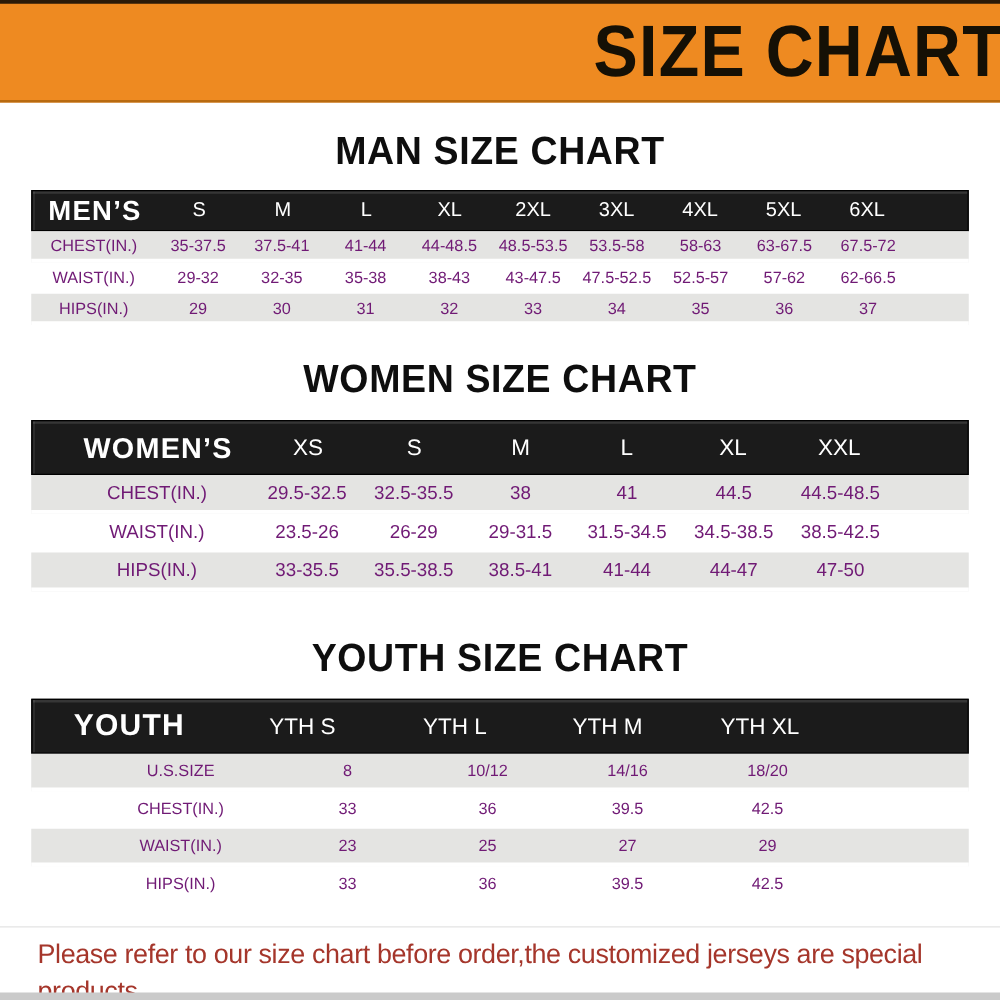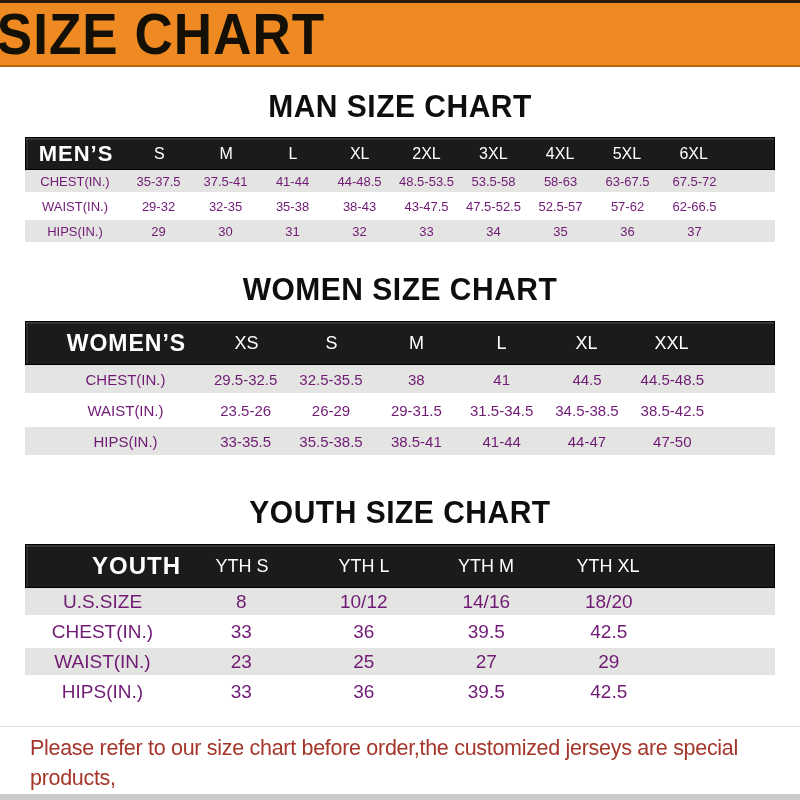--- a/index.html
+++ b/index.html
@@ -10,25 +10,25 @@
     --row-gray:#E4E4E2;
     --disclaimer:#A5362B;
   }
   *{margin:0;padding:0;box-sizing:border-box;}
   html,body{width:800px;height:800px;overflow:hidden;background:#FFFFFF;
     font-family:"Liberation Sans", sans-serif;}
   .page{position:relative;width:800px;height:800px;background:#FFFFFF;}
 
   
   .banner{
-    height:67px;
+    height:82px;
     background:var(--banner-bg);
     border-top:3px solid #2A1A08;
     border-bottom:2px solid #B86A10;
-    display:flex;align-items:center;justify-content:flex-start;
+    display:flex;align-items:center;justify-content:flex-end;
   }
   .banner h1{
     color:var(--banner-text);
     font-size:52px;
     font-weight:800;
     letter-spacing:1px;
     transform:scale(1.02,1.12);
     line-height:1;
     white-space:nowrap;
   }
@@ -77,22 +77,22 @@
   .women .label-cell{width:155px;}
   .women .thead{height:44px;font-size:18px;}
   .women .thead .thlabel{font-size:23px;}
   .women .drow{height:31px;font-size:15px;}
 
   
   .youth{margin-top:14px;}
   .youth .trow{padding-right:105px;}
   .youth .label-cell{width:155px;}
   .youth .thead{height:44px;font-size:18px;}
-  .youth .thead .thlabel{font-size:24px;text-align:right;}
-  .youth .drow{height:30px;font-size:19px;}
+  .youth .thead .thlabel{font-size:24px;}
+  .youth .drow{height:30px;font-size:13px;padding-left:42px;}
 
   
   .disclaimer{
     margin-top:18px;
     padding:6px 20px 0 30px;
     border-top:1px solid #E3E3E3;
     color:var(--disclaimer);
     font-size:21.5px;
     line-height:30px;
     font-weight:400;

